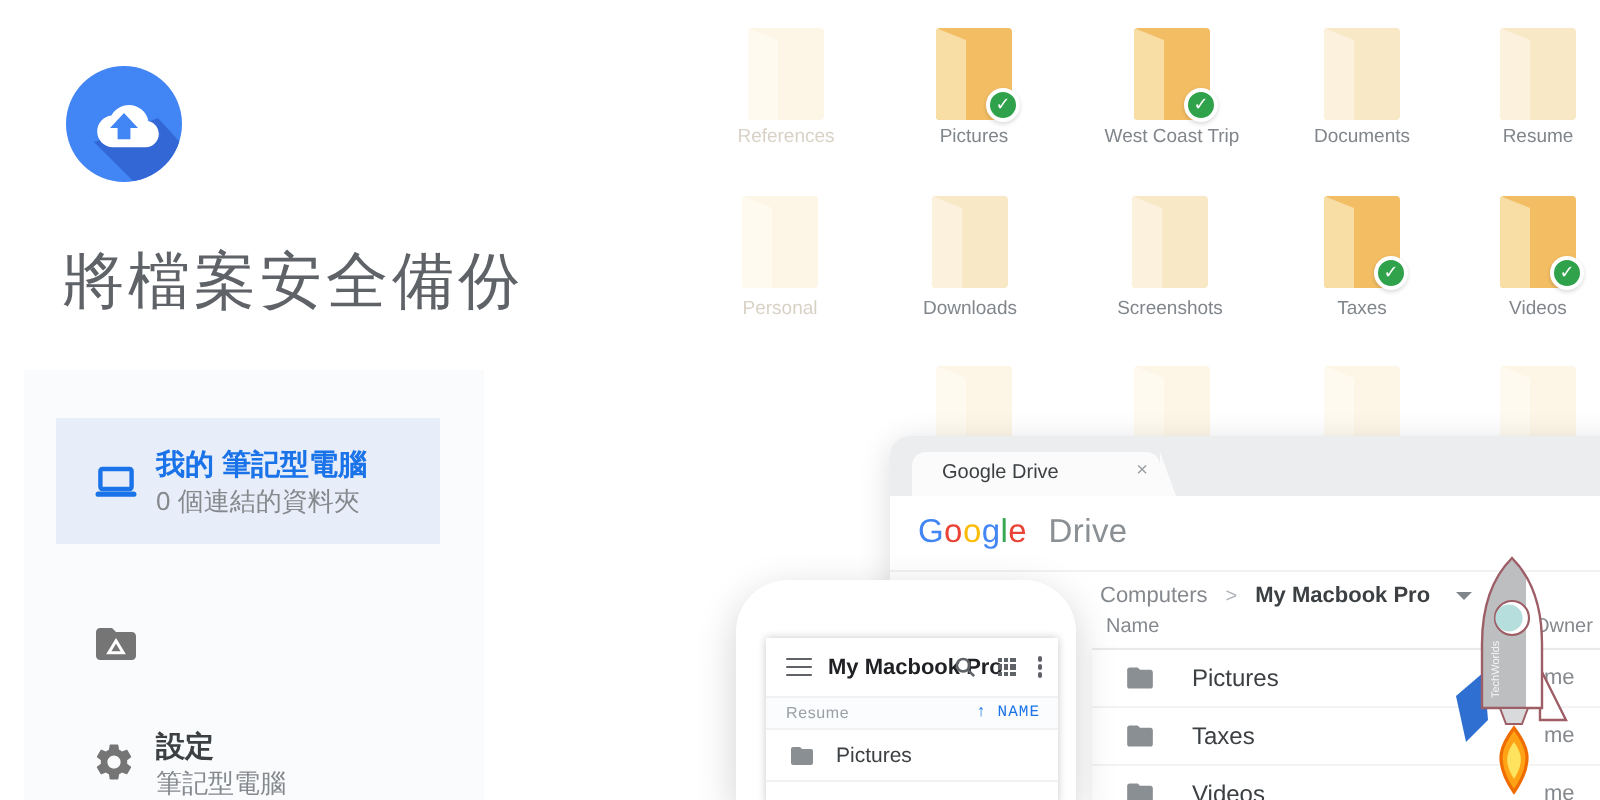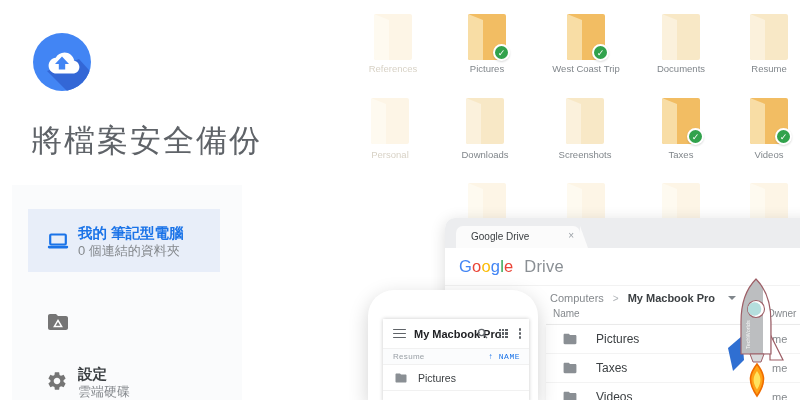--- a/index.html
+++ b/index.html
@@ -133,21 +133,21 @@
     </div>
 
     <div class="side-item" style="top:165px">
       <div class="side-icon">
         <svg width="22" height="22" viewBox="0 0 24 24">
           <path fill="#757575" d="M19.14 12.94c.04-.3.06-.61.06-.94 0-.32-.02-.64-.07-.94l2.03-1.58c.18-.14.23-.41.12-.61l-1.92-3.32c-.12-.22-.37-.29-.59-.22l-2.39.96c-.5-.38-1.03-.7-1.62-.94l-.36-2.54c-.04-.24-.24-.41-.48-.41h-3.84c-.24 0-.43.17-.47.41l-.36 2.54c-.59.24-1.13.57-1.62.94l-2.39-.96c-.22-.08-.47 0-.59.22L2.74 8.87c-.12.21-.08.47.12.61l2.03 1.58c-.05.3-.09.63-.09.94s.02.64.07.94l-2.03 1.58c-.18.14-.23.41-.12.61l1.92 3.32c.12.22.37.29.59.22l2.39-.96c.5.38 1.03.7 1.62.94l.36 2.54c.05.24.24.41.48.41h3.84c.24 0 .44-.17.47-.41l.36-2.54c.59-.24 1.13-.56 1.62-.94l2.39.96c.22.08.47 0 .59-.22l1.92-3.32c.12-.22.07-.47-.12-.61l-2.01-1.58zM12 15.6c-1.98 0-3.6-1.62-3.6-3.6s1.62-3.6 3.6-3.6 3.6 1.62 3.6 3.6-1.62 3.6-3.6 3.6z"></path>
         </svg>
       </div>
       <div class="side-text">
         <div class="side-title">設定</div>
-        <div class="side-sub">雲端硬碟</div>
+        <div class="side-sub">筆記型電腦</div>
       </div>
     </div>
   </div>
 
   <div class="folder ghost" style="left:374px;top:14px">
       <div class="fbody"></div>
       <div class="fflap"></div>
     </div>
   <div class="folder" style="left:468px;top:14px">
       <div class="fbody"></div>

